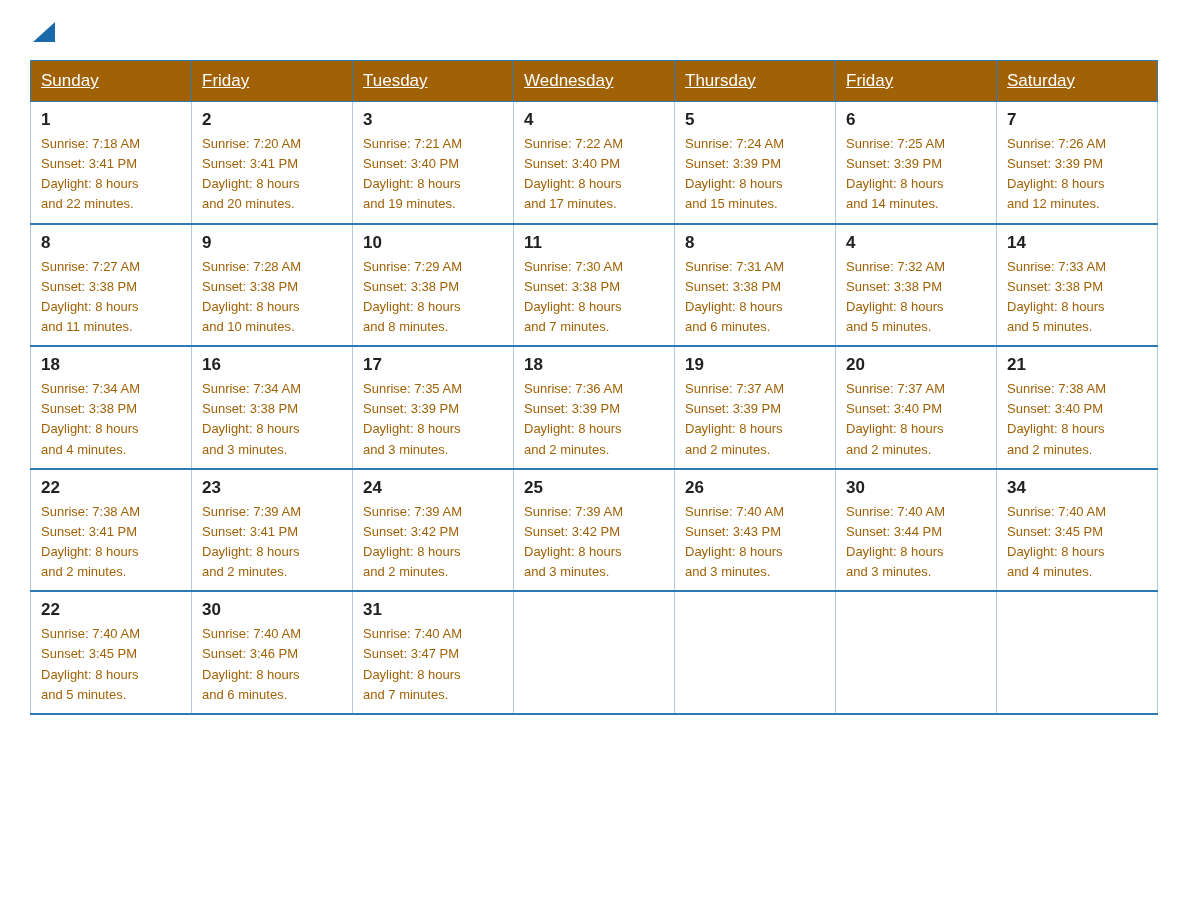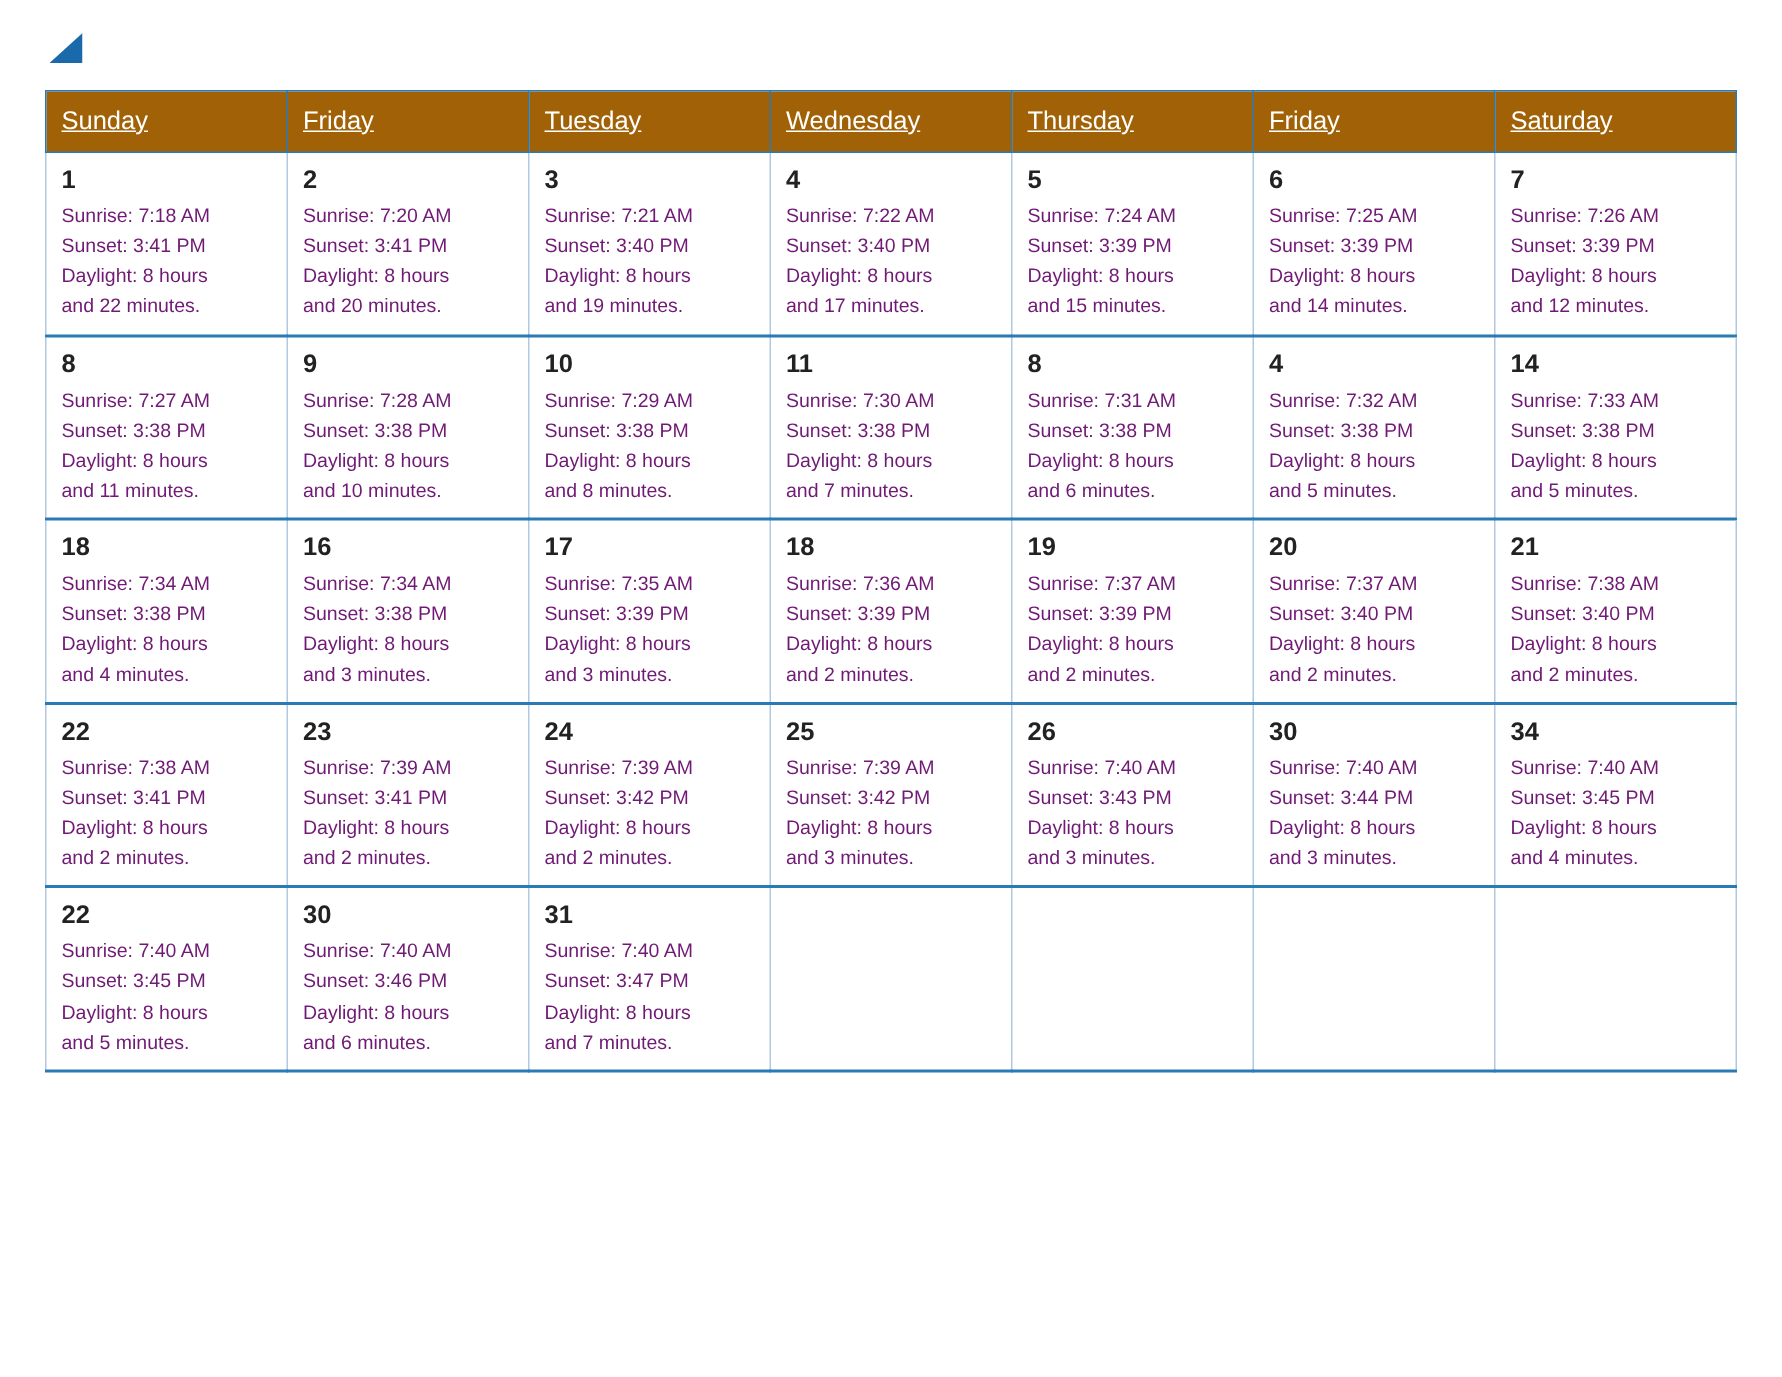--- a/index.html
+++ b/index.html
@@ -74,21 +74,21 @@
       background: #fff;
     }
     .day-number {
       font-size: 17px;
       font-weight: bold;
       color: #222;
       margin-bottom: 4px;
     }
     .day-info {
       font-size: 13px;
-      color: #701a75;
+      color: #a16207;
       line-height: 1.55;
     }
     .calendar tbody tr {
       border-bottom: 2px solid #2a7ab5;
     }
     .empty-cell {
       background: #fff;
     }
   </style>
 </head>

